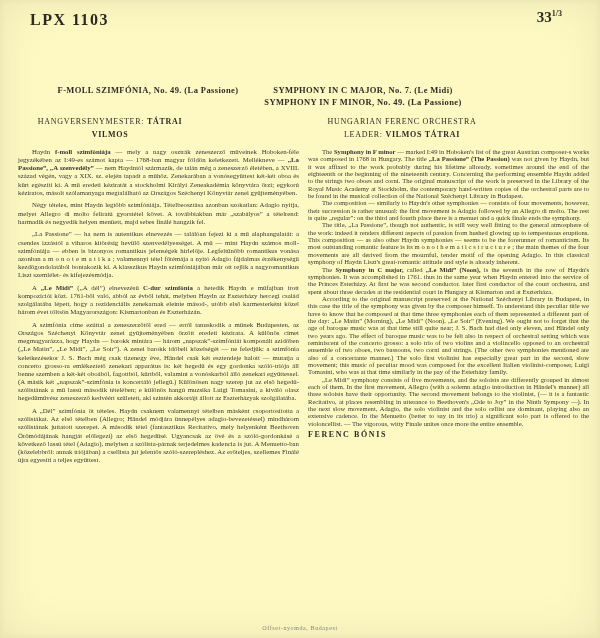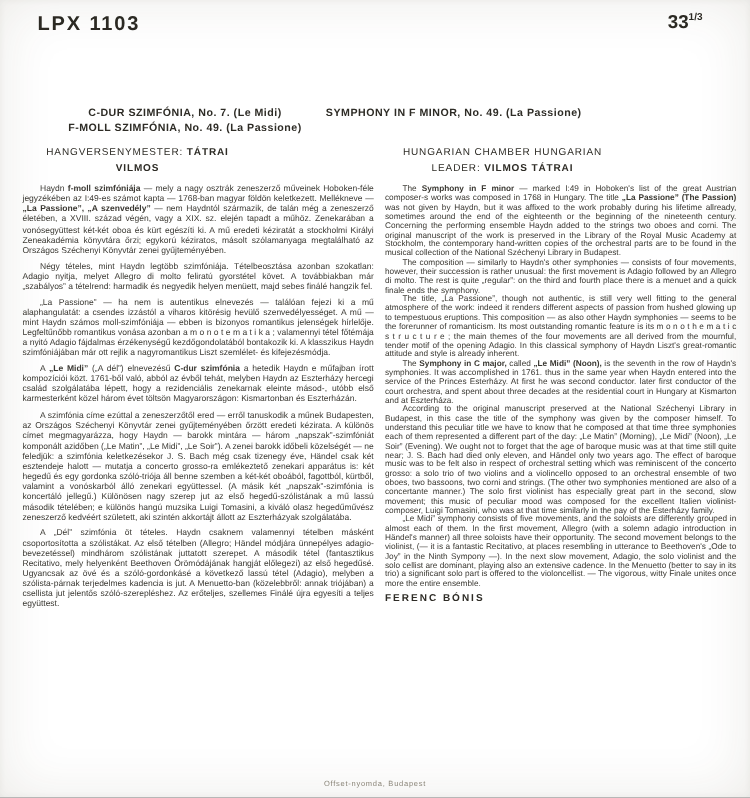--- a/index.html
+++ b/index.html
@@ -1,19 +1,19 @@
 <!DOCTYPE html>
 <html><head>
 <meta charset="utf-8">
 <style>
   html,body { margin:0; padding:0; background:#888; }
   .sleeve {
     position:relative; width:600px; height:638px;
-    background:#ffffff;
-    font-family:Liberation Sans, sans-serif;
+    background:#fef9c3;
+    font-family:Liberation Serif, serif;
     color:#34322c;
     overflow:hidden;
     -webkit-text-size-adjust:none;
   }
   .sleeve::after {
     content:""; position:absolute; inset:0; pointer-events:none;
     box-shadow: inset 0 0 45px rgba(70,58,30,.10), inset 0 0 6px rgba(70,58,30,.06);
   }
   .catalog {
     position:absolute; left:30px; top:11px;
@@ -64,34 +64,34 @@
 <body>
 
 <div class="sleeve">
 
   <div class="catalog">LPX 1103</div>
 
   <div class="speed"><span>33</span><sup>1/3</sup></div>
 
 
   <div class="work-titles" id="wt-left">
-    <div>C-DUR SZIMFÓNIA, No. 7. (Le Midi)</div>
     <div>F-MOLL SZIMFÓNIA, No. 49. (La Passione)</div>
   </div>
 
   <div class="work-titles" id="wt-right">
+    <div>SYMPHONY IN C MAJOR, No. 7. (Le Midi)</div>
     <div>SYMPHONY IN F MINOR, No. 49. (La Passione)</div>
   </div>
 
   <div class="orch" id="orch-left">
     <div><span>HANGVERSENYMESTER:</span> <span class="name">TÁTRAI VILMOS</span></div>
   </div>
 
   <div class="orch" id="orch-right">
-    <div>HUNGARIAN CHAMBER HUNGARIAN</div>
+    <div>HUNGARIAN FERENC ORCHESTRA</div>
     <div><span>LEADER:</span> <span class="name">VILMOS TÁTRAI</span></div>
   </div>
 
   <div class="col" id="col-left">
     <div>
         <p class="para"><span>Haydn </span><b>f-moll szimfóniája</b><span> — mely a nagy osztrák zeneszerző műveinek Hoboken-féle jegyzékében az I:49-es számot kapta — 1768-ban magyar földön keletkezett. Mellékneve — </span><b>„La Passione”, „A szenvedély”</b><span> — nem Haydntól származik, de talán még a zeneszerző életében, a XVIII. század végén, vagy a XIX. sz. elején tapadt a műhöz. Zenekarában a vonósegyüttest két-két oboa és kürt egészíti ki. A mű eredeti kéziratát a stockholmi Királyi Zeneakadémia könyvtára őrzi; egykorú kéziratos, másolt szólamanyaga megtalálható az Országos Széchenyi Könyvtár zenei gyűjteményében.</span></p>
         <p class="para"><span>Négy tételes, mint Haydn legtöbb szimfóniája. Tételbeosztása azonban szokatlan: Adagio nyitja, melyet Allegro di molto feliratú gyorstétel követ. A továbbiakban már „szabályos” a tételrend: harmadik és negyedik helyen menüett, majd sebes finálé hangzik fel.</span></p>
         <p class="para"><span>„La Passione” — ha nem is autentikus elnevezés — találóan fejezi ki a mű alaphangulatát: a csendes izzástól a viharos kitörésig hevülő szenvedélyességet. A mű — mint Haydn számos moll-szimfóniája — ebben is bizonyos romantikus jelenségek hírlelője. Legfeltűnőbb romantikus vonása azonban a m o n o t e m a t i k a ; valamennyi tétel főtémája a nyitó Adagio fájdalmas érzékenységű kezdőgondolatából bontakozik ki. A klasszikus Haydn szimfóniájában már ott rejlik a nagyromantikus Liszt szemlélet- és kifejezésmódja.</span></p>
         <p class="para"><span>A </span><b>„Le Midi”</b><span> („A dél”) elnevezésű </span><b>C-dur szimfónia</b><span> a hetedik Haydn e műfajban írott kompozíciói közt. 1761-ből való, abból az évből tehát, melyben Haydn az Eszterházy hercegi család szolgálatába lépett, hogy a rezidenciális zenekarnak eleinte másod-, utóbb első karmesterként közel három évet töltsön Magyarországon: Kismartonban és Eszterházán.</span></p>
         <p class="para"><span>A szimfónia címe ezúttal a zeneszerzőtől ered — erről tanuskodik a műnek Budapesten, az Országos Széchenyi Könyvtár zenei gyűjteményében őrzött eredeti kézirata. A különös címet megmagyarázza, hogy Haydn — barokk mintára — három „napszak”-szimfóniát komponált azidőben („Le Matin”, „Le Midi”, „Le Soir”). A zenei barokk időbeli közelségét — ne feledjük: a szimfónia keletkezésekor J. S. Bach még csak tizenegy éve, Händel csak két esztendeje halott — mutatja a concerto grosso-ra emlékeztető zenekari apparátus is: két hegedű és egy gordonka szóló-triója áll benne szemben a két-két oboából, fagottból, kürtből, valamint a vonóskarból álló zenekari együttessel. (A másik két „napszak”-szimfónia is koncertáló jellegű.) Különösen nagy szerep jut az első hegedű-szólistának a mű lassú második tételében; e különös hangú muzsika Luigi Tomasini, a kiváló olasz hegedűművész zeneszerző kedvéért született, aki szintén akkortájt állott az Eszterházyak szolgálatába.</span></p>

